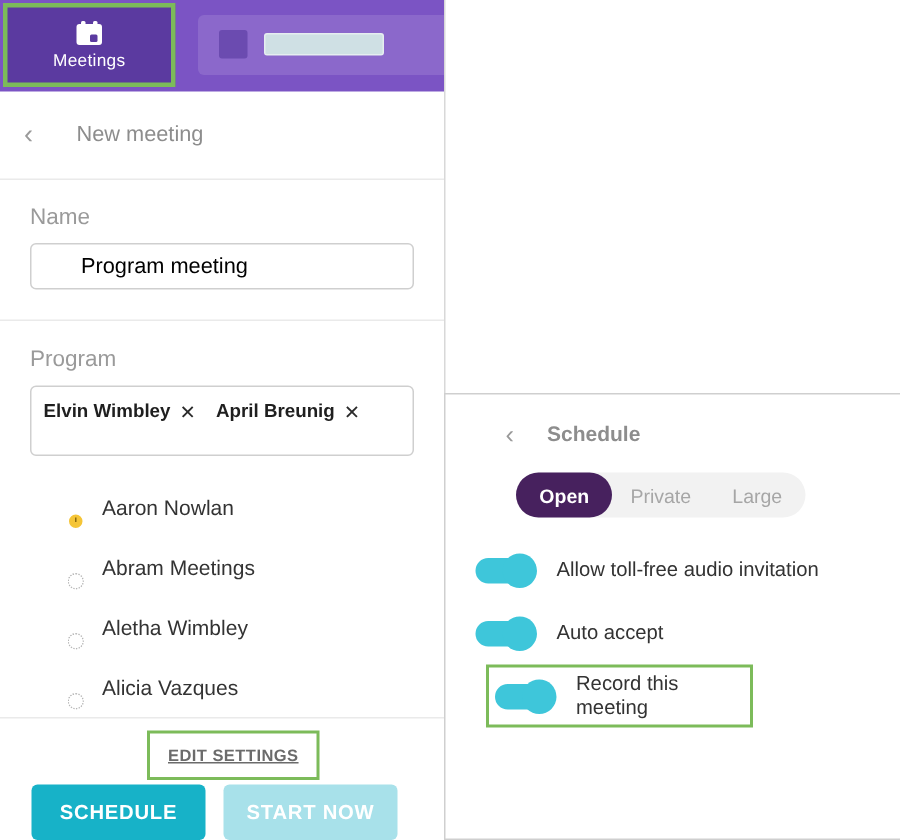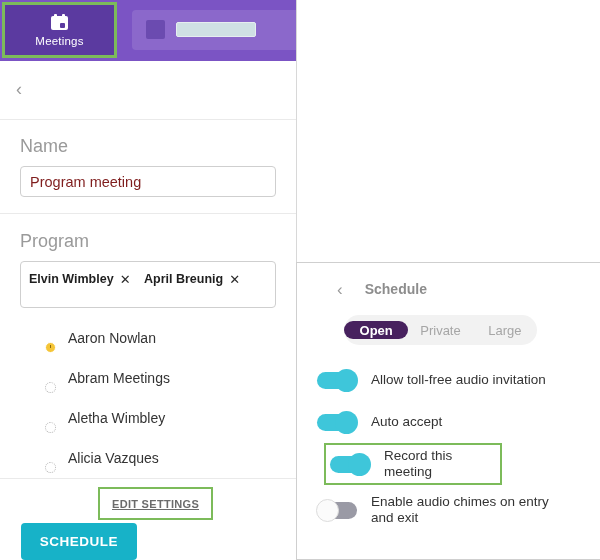--- a/index.html
+++ b/index.html
@@ -134,38 +134,39 @@
   .subheader .title {
     margin-left: 21px;
     color: #8d8d8d;
     font-size: 14.5px;
   }
 
   
   .field-block { position: absolute; left: 0; width: 296px; }
   .field-label {
     color: #9a9a9a;
-    font-size: 18px;
+    font-size: 15px;
     margin-left: 20px;
   }
   .text-input {
     margin: 9px 20px 0 20px;
     height: 31px;
     border: 1px solid #cfcfcf;
     border-radius: 4px;
     display: flex;
     align-items: center;
     padding: 0 9px;
     box-sizing: border-box;
     background: #fff;
     cursor: text;
   }
   .text-input .value {
     font-size: 14.5px;
-    color: #7f1d1d;
+    color: #000000;
+    margin-left: 24px;
   }
   .divider {
     position: absolute;
     left: 0;
     width: 296px;
     height: 1px;
     background: #eaeaea;
   }
 
   
@@ -334,21 +335,21 @@
     width: 193px;
     height: 30px;
     background: #f2f2f2;
     border-radius: 15px;
     display: flex;
     align-items: center;
     box-sizing: border-box;
   }
   .seg {
     flex: 1;
-    height: 18px;
+    height: 30px;
     display: flex;
     align-items: center;
     justify-content: center;
     font-size: 13px;
     color: #a6a6a6;
     border-radius: 15px;
     cursor: pointer;
     box-sizing: border-box;
   }
   .seg.active {
@@ -421,20 +422,21 @@
       <span class="label">Meetings</span>
     </div>
     <div class="header-search-wrap">
       <span class="header-search-icon"></span>
       <span class="header-search-field" title=""></span>
     </div>
   </div>
 
   <div class="subheader">
     <span class="back-chevron">‹</span>
+    <span class="title">New meeting</span>
   </div>
   <div class="divider" style="top:119px"></div>
 
   <div class="field-block" style="top:136px">
     <div class="field-label">Name</div>
     <div class="text-input">
       <span class="value" title="Meeting name">Program meeting</span>
     </div>
   </div>
   <div class="divider" style="top:213px"></div>
@@ -490,20 +492,21 @@
   </div>
 
   <div class="divider" style="top:478px"></div>
 
   <div class="edit-settings-wrap">
     <span class="txt">EDIT SETTINGS</span>
   </div>
 
   <div class="btn-row">
     <div class="btn btn-schedule">SCHEDULE</div>
+    <div class="btn btn-startnow">START NOW</div>
   </div>
 
 </div>
 
 <div id="settings-panel">
 
   <div class="panel-header">
     <span class="chev">‹</span>
     <span class="ptitle">Schedule</span>
   </div>
@@ -530,20 +533,14 @@
     <span class="toggle-label">Auto accept</span>
   </div>
 
   <div class="toggle-row highlighted">
     <span class="switch on">
         <span class="knob"></span>
       </span>
     <span class="toggle-label">Record this meeting</span>
   </div>
 
-  <div class="toggle-row" style="margin-top:4px">
-    <span class="switch off">
-        <span class="knob"></span>
-      </span>
-    <span class="toggle-label">Enable audio chimes on entry and exit</span>
-  </div>
 
 </div>
 
 </body></html>

